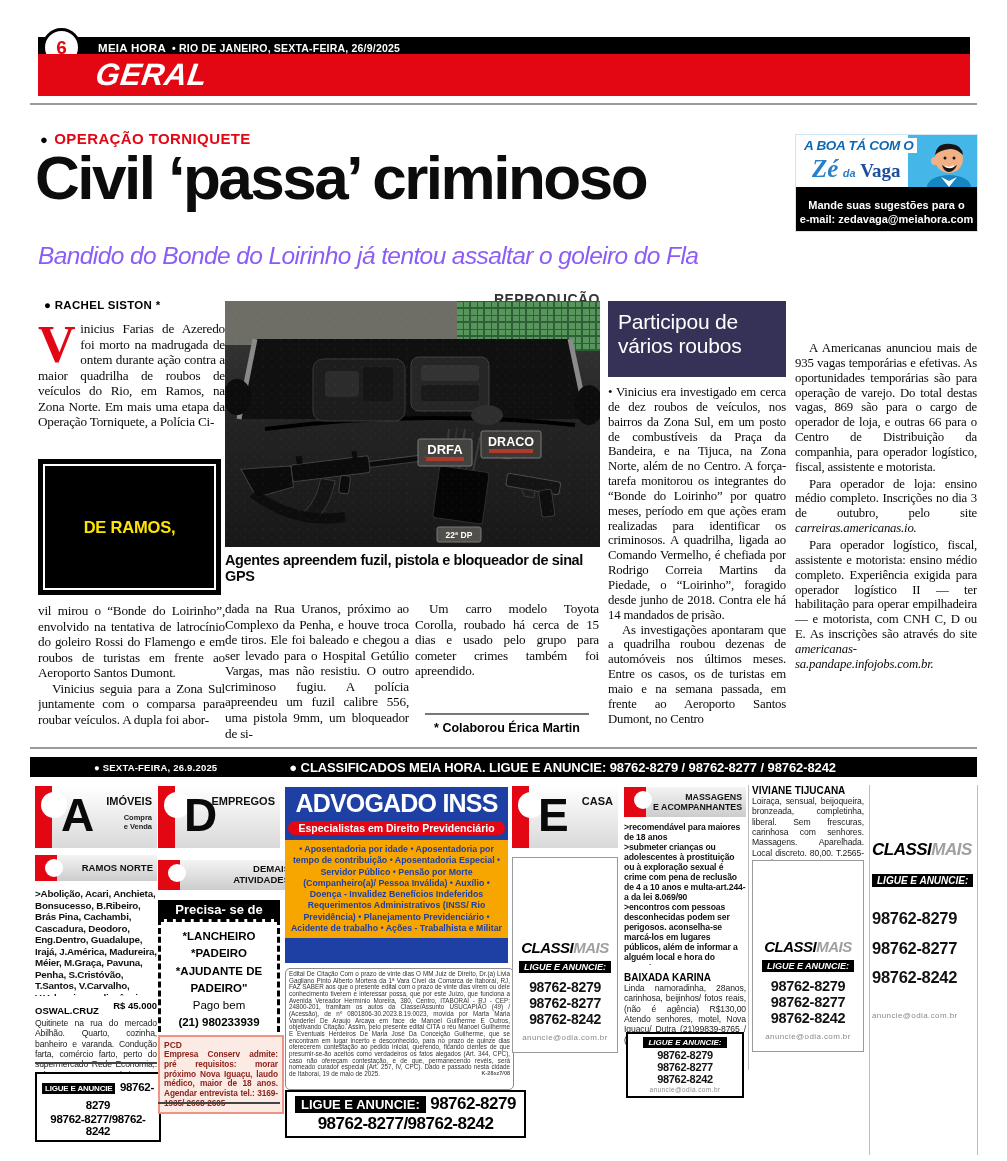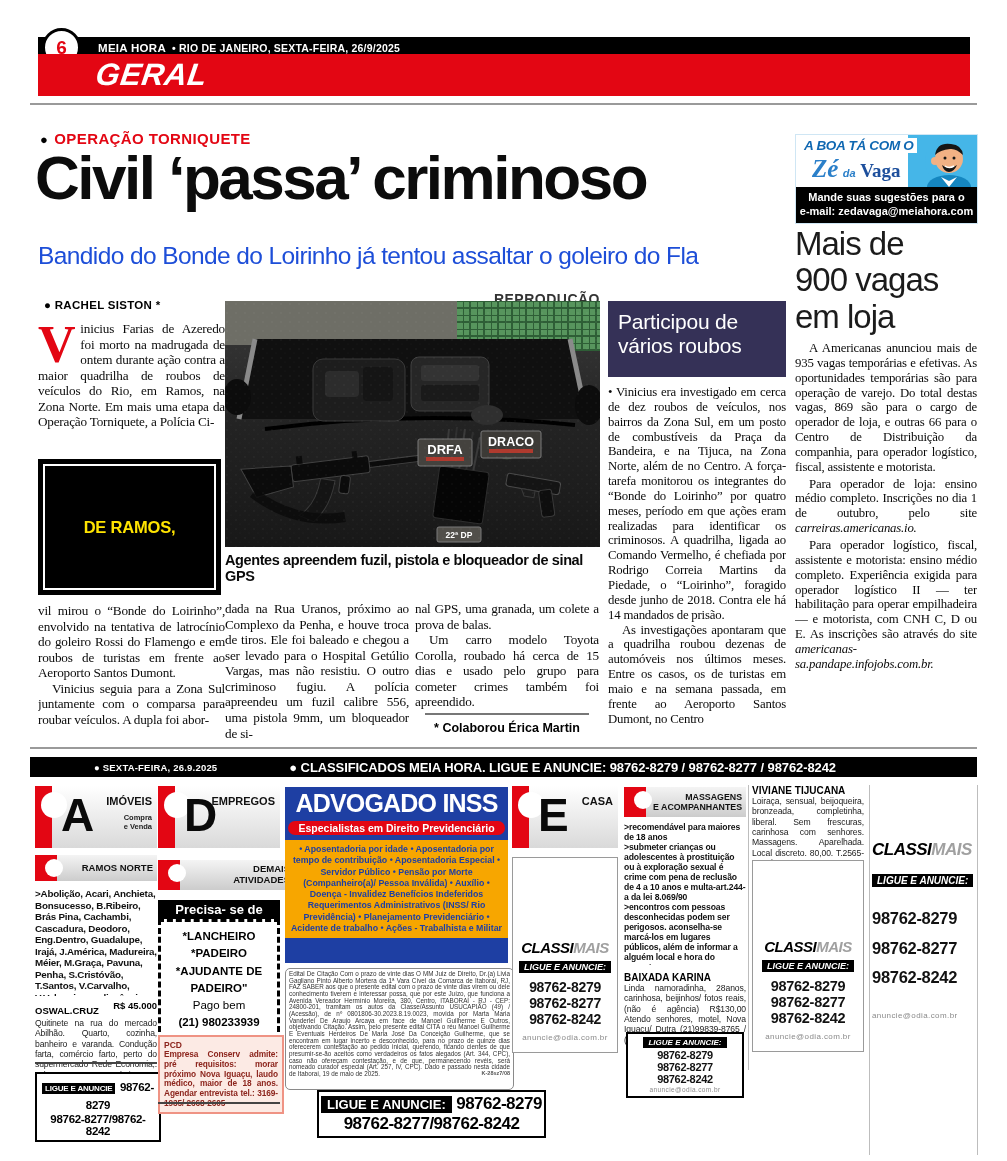--- a/index.html
+++ b/index.html
@@ -19,21 +19,21 @@
            display:flex;align-items:center;justify-content:center;font-weight:900;font-size:19px;color:#e30613;}
   .redbar{background:#e30613;height:42px;display:flex;align-items:center;}
   .section-name{color:#fff;font-weight:900;font-style:italic;font-size:31px;letter-spacing:.5px;
                 transform:skewX(-8deg);margin-left:58px;}
   .rule{background:#9a9a9a;}
 
   
   .kicker{font-size:15px;font-weight:900;letter-spacing:.4px;color:#e30613;}
   .kicker .kdot{color:#000;font-size:13px;margin-right:6px;}
   .headline{font-weight:900;font-size:62px;line-height:.98;letter-spacing:-2.5px;color:#0c0c0c;}
-  .deck{font-size:24.5px;letter-spacing:-0.6px;color:#1d4ed8;}
+  .deck{font-size:24.5px;letter-spacing:-0.6px;color:#8b5cf6;font-style:italic;}
   .byline{font-size:11.5px;font-weight:900;letter-spacing:.3px;color:#000;}
   .dropcap{float:left;color:#e30613;font-weight:900;font-size:52px;line-height:.82;margin:3px 5px 0 0;}
   .quotebox{background:#000;border:5px solid #000;box-shadow:inset 0 0 0 2px #fff;
             display:flex;flex-direction:column;justify-content:center;text-align:center;
             font-weight:900;font-size:16.5px;line-height:1.35;color:#fff;letter-spacing:-0.2px;}
   .quotebox .hl{color:#ffe400;}
   .credit{font-size:14px;font-weight:bold;letter-spacing:.5px;color:#333;text-align:right;}
   .caption{font-weight:900;font-size:14.5px;letter-spacing:-0.4px;color:#0a0a0a;}
   .footrule{background:#777;}
   .footnote{font-weight:900;font-size:12.5px;text-align:center;color:#000;}
@@ -43,21 +43,21 @@
   
   .zebox{overflow:hidden;border:1px solid #cfe6f4;background:#fdba74;}
   .ze-top{position:relative;height:52px;background:linear-gradient(90deg,#fff 0 62%,#45b6e8 62% 100%);}
   .ze-tag{position:absolute;left:5px;top:3px;color:#1068b2;font-weight:900;font-style:italic;
           font-size:13.5px;letter-spacing:-0.3px;background:#fff;padding:0 3px;}
   .ze-name{position:absolute;left:16px;top:20px;color:#1d4f9c;}
   .ze-name .z1{font-family:"Liberation Serif",serif;font-style:italic;font-weight:bold;font-size:25px;color:#2a7fc9;}
   .ze-name .z2{font-size:11px;font-weight:bold;font-style:italic;color:#2a7fc9;}
   .ze-name .z3{font-family:"Liberation Serif",serif;font-weight:900;font-size:19px;color:#1d4f9c;}
   .ze-black{background:#000;color:#fff;font-weight:bold;font-size:11px;line-height:1.3;
-            text-align:center;padding:3px 0 4px;}
+            text-align:center;padding:11px 0 4px;}
   .jobs-head{font-size:33px;line-height:1.1;letter-spacing:-1px;color:#1b1b1b;}
   .jobs-body p{margin:0 0 2px 0;}
   .jobs-body{font-size:12.8px;line-height:1.16;}
   .site{font-style:italic;}
 
   
   .classbar{background:#000;height:20px;display:flex;align-items:center;color:#fff;}
   .classbar .cdate{font-weight:bold;font-size:9.5px;margin-left:64px;letter-spacing:.2px;}
   .classbar .ctitle{font-weight:900;font-size:13px;margin-left:72px;letter-spacing:-0.1px;}
   .lblock{background:linear-gradient(180deg,#fff,#d9d9d9);overflow:hidden;}
@@ -90,21 +90,21 @@
   .adv{background:#1e3fa3;color:#fff;text-align:center;overflow:hidden;}
   .adv .t{font-weight:900;font-size:25px;letter-spacing:-0.8px;margin-top:2px;}
   .adv .pill{display:inline-block;background:#e30613;color:#fff;font-weight:bold;font-size:10.5px;
              border-radius:9px;padding:1px 10px;margin-top:1px;}
   .adv .intro{font-weight:bold;font-size:9.6px;line-height:1.25;margin-top:3px;}
   .adv .services{background:#f7a600;color:#1e3fa3;font-weight:900;font-size:8.8px;line-height:1.28;
                  padding:4px 6px;margin-top:4px;text-align:center;}
   .edital{border:1px solid #8a8a8a;border-radius:5px;padding:2px 3px;font-size:6.3px;line-height:1.06;
           text-align:justify;color:#333;overflow:hidden;}
   .edital .code{float:right;font-size:5.5px;color:#555;font-weight:bold;}
-  .liguecenter{border:2px solid #000;text-align:center;padding:2px 2px;background:#fff;margin-left:32px;}
+  .liguecenter{border:2px solid #000;text-align:center;padding:2px 8px;background:#fff;}
   .liguecenter .chip{background:#000;color:#fff;font-weight:900;font-size:13px;padding:1px 6px;}
   .liguecenter .num{font-weight:900;font-size:17px;letter-spacing:-0.5px;color:#000;}
 
   .cmbox{border:1px solid #9a9a9a;background:#fff;display:flex;flex-direction:column;
          justify-content:flex-end;align-items:center;box-sizing:border-box;padding-bottom:10px;overflow:hidden;}
   .cmlogo{font-style:italic;font-weight:900;letter-spacing:-0.5px;}
   .cmlogo .c1{color:#000;} .cmlogo .c2{color:#a0a0a0;}
   .cmchip{background:#000;color:#fff;font-weight:900;font-style:italic;padding:1px 5px;margin-top:5px;}
   .cmnum{font-weight:900;color:#121212;letter-spacing:-0.3px;}
   .cmemail{color:#8a8a8a;font-size:8px;letter-spacing:.4px;margin-top:6px;}
@@ -220,21 +220,20 @@
         <rect x="212" y="226" width="44" height="15" rx="2" fill="#514f4a" stroke="#7a7a7a"></rect>
         <text x="234" y="237" text-anchor="middle" font-family="Liberation Sans, sans-serif" font-size="8.5" font-weight="bold" fill="#ffffff">22ª DP</text>
       </g>
       <rect width="375" height="246" fill="url(#dots)" opacity=".16"></rect>
     </svg>
   </div>
   <div class="abs caption" style="left:225px;top:552px;width:380px;">Agentes apreendem fuzil, pistola e bloqueador de sinal GPS</div>
 
   <div class="abs serif" style="left:225px;top:601px;width:184px;height:150px;">dada na Rua Uranos, próximo ao Complexo da Penha, e houve troca de tiros. Ele foi baleado e chegou a ser levado para o Hospital Getúlio Vargas, mas não resistiu. O outro criminoso fugiu. A polícia apreendeu um fuzil calibre 556, uma pistola 9mm, um bloqueador de si-</div>
   <div class="abs serif" style="left:415px;top:601px;width:184px;height:110px;">
-    <div>nal GPS, uma granada, um colete a prova de balas.</div>
     <div class="ind">Um carro modelo Toyota Corolla, roubado há cerca de 15 dias e usado pelo grupo para cometer crimes também foi apreendido.</div>
   </div>
   <div class="abs footrule" style="left:425px;top:713px;width:164px;height:2px;"></div>
   <div class="abs footnote" style="left:415px;top:721px;width:184px;">* Colaborou Érica Martin</div>
 
   <div class="abs sidebox pl" style="left:608px;top:301px;width:178px;height:76px;">Participou de
 vários roubos</div>
   <div class="abs serif" style="left:608px;top:385px;width:178px;height:363px;font-size:12.8px;line-height:1.16;">
     <div>• Vinicius era investigado em cerca de dez roubos de veículos, nos bairros da Zona Sul, em um posto de combustíveis da Praça da Bandeira, e na Tijuca, na Zona Norte, além de no Centro. A força-tarefa monitorou os integrantes do “Bonde do Loirinho” por quatro meses, período em que ações eram realizadas para identificar os criminosos. A quadrilha, ligada ao Comando Vermelho, é chefiada por Rodrigo Correia Martins da Piedade, o “Loirinho”, foragido desde junho de 2018. Contra ele há 14 mandados de prisão.</div>
     <div class="ind">As investigações apontaram que a quadrilha roubou dezenas de automóveis nos últimos meses. Entre os casos, os de turistas em maio e na semana passada, em frente ao Aeroporto Santos Dumont, no Centro</div>
@@ -257,26 +256,23 @@
       <div class="ze-tag">A BOA TÁ COM O</div>
       <div class="ze-name">
         <span class="z1">Zé</span>
         <span class="z2">da</span>
         <span class="z3">Vaga</span>
       </div>
     </div>
     <div class="ze-black pl">Mande suas sugestões para o
 e-mail: zedavaga@meiahora.com</div>
   </div>
-  <div class="abs jobs-head pl" style="left:795px;top:226px;width:181px;">Mais de
-900 vagas
-em loja</div>
   <div class="abs serif jobs-body" style="left:795px;top:341px;width:182px;height:407px;">
     <p class="ind">A Americanas anunciou mais de 935 vagas temporárias e efetivas. As oportunidades temporárias são para operação de varejo. Do total destas vagas, 869 são para o cargo de operador de loja, e outras 66 para o Centro de Distribuição da companhia, para operador logístico, fiscal, assistente e motorista.</p>
-    <p class="ind"><span>Para operador de loja: ensino médio completo. Inscrições no dia 1 de outubro, pelo site </span><span class="site">carreiras.americanas.io.</span></p>
+    <p class="ind"><span>Para operador de loja: ensino médio completo. Inscrições no dia 3 de outubro, pelo site </span><span class="site">carreiras.americanas.io.</span></p>
     <p class="ind"><span>Para operador logístico, fiscal, assistente e motorista: ensino médio completo. Experiência exigida para operador logístico II — ter habilitação para operar empilhadeira — e motorista, com CNH C, D ou E. As inscrições são através do site </span><span class="site">americanas-sa.pandape.infojobs.com.br.</span></p>
   </div>
 
   <div class="abs rule" style="left:30px;top:747px;width:947px;height:2px;"></div>
   <div class="abs classbar" style="left:30px;top:757px;width:947px;">
     <span class="cdate">●  SEXTA-FEIRA, 26.9.2025</span>
     <span class="ctitle">●  CLASSIFICADOS MEIA HORA. LIGUE E ANUNCIE: 98762-8279 / 98762-8277 / 98762-8242</span>
   </div>
 
   <div class="abs lblock" style="left:35px;top:786px;width:122px;height:62px;">

